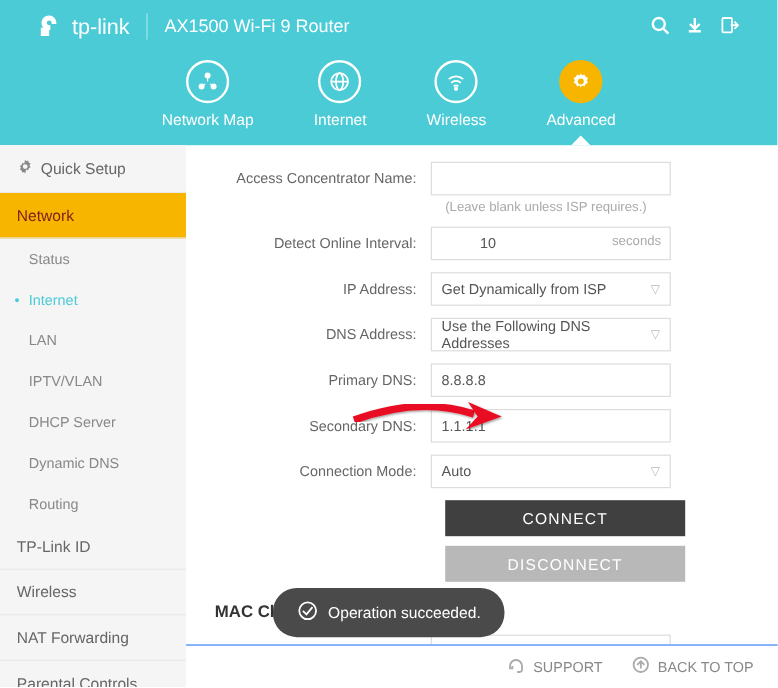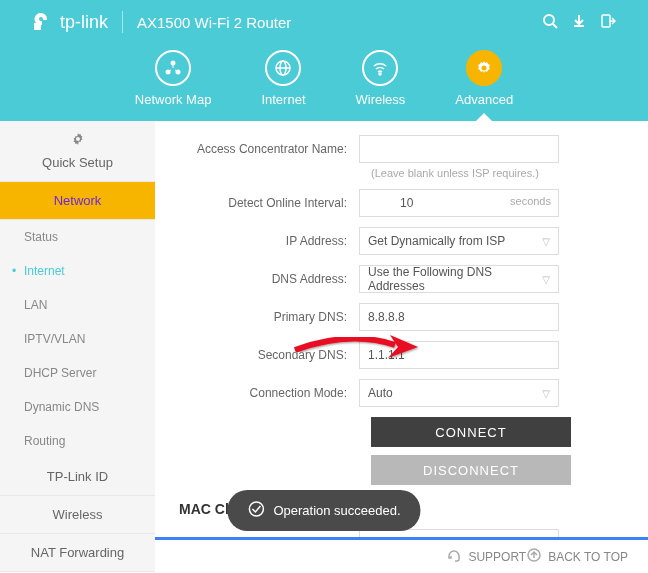--- a/index.html
+++ b/index.html
@@ -13,23 +13,23 @@
 .topbar-icons { margin-left: auto; display: flex; gap: 14px; align-items: center; }
 .topbar-icons span { cursor: pointer; }
 .nav { display: flex; justify-content: center; gap: 50px; padding: 6px 0 14px; position: relative; text-align: right; }
 .nav-item { display: flex; flex-direction: column; align-items: center; gap: 6px; color: #fff; cursor: pointer; font-size: 13px; }
 .nav-icon { width: 36px; height: 36px; border: 2px solid #fff; border-radius: 50%; display: flex; align-items: center; justify-content: center; }
 .nav-item.active .nav-icon { background: #f7b500; border-color: #f7b500; }
 .nav-item.active { font-weight: normal; position: relative; }
 .nav-item.active::after { content: ''; position: absolute; bottom: -14px; left: 50%; transform: translateX(-50%); border: 8px solid transparent; border-bottom-color: #fff; }
 .body { display: flex; height: calc(573px - 44px - 78px); }
 .sidebar { width: 155px; background: #f5f5f5; overflow-y: auto; }
-.side-item { padding: 11px 14px; color: #666; cursor: pointer; font-size: 13px; border-bottom: 1px solid #e8e8e8; display: flex; align-items: center; gap: 6px; flex-direction: column; }
+.side-item { padding: 11px 14px; color: #666; cursor: pointer; font-size: 13px; border-bottom: 1px solid #e8e8e8; display: flex; align-items: center; gap: 6px; }
 .side-item.top { font-weight: 500; }
-.side-item.active-top { background: #f7b500; color: #6d28d9; }
+.side-item.active-top { background: #f7b500; color: #7f1d1d; }
 .side-sub { padding: 10px 14px 10px 24px; color: #888; cursor: pointer; font-size: 12px; }
 .side-sub.active { color: #4acbd6; position: relative; }
 .side-sub.active::before { content: '•'; position: absolute; left: 12px; }
 .content { flex: 1; padding: 14px 24px; overflow-y: auto; position: relative; }
 .form-row { display: flex; align-items: center; margin-bottom: 10px; }
 .form-label { width: 180px; text-align: right; padding-right: 12px; color: #666; font-size: 12px; }
 .form-input { flex: 1; max-width: 200px; height: 28px; border: 1px solid #ddd; padding: 0 8px; font-size: 12px; color: #555; }
 .form-select { flex: 1; max-width: 200px; height: 28px; border: 1px solid #ddd; padding: 0 8px; font-size: 12px; color: #555; display: flex; align-items: center; justify-content: space-between; cursor: pointer; }
 .form-hint { font-size: 11px; color: #aaa; margin-left: 192px; margin-top: -6px; margin-bottom: 10px; }
 .unit { position: absolute; right: 0; font-size: 11px; color: #aaa; }
@@ -37,40 +37,40 @@
 .input-wrap input { width: 100%; padding-left: 40px; }
 .input-wrap .unit { right: 8px; top: 6px; }
 .btn-row { margin-left: 192px; margin-bottom: 8px; }
 .btn { width: 200px; height: 30px; border: none; color: #fff; font-size: 13px; cursor: pointer; letter-spacing: 1px; }
 .btn-primary { background: #404040; }
 .btn-secondary { background: #b8b8b8; }
 .section-title { font-weight: bold; color: #333; margin: 16px 0 12px; font-size: 14px; }
 .chevron { color: #bbb; font-size: 10px; }
 .mac-display { margin-left: 192px; font-size: 12px; color: #888; letter-spacing: 2px; }
 .toast { position: absolute; bottom: 42px; left: 50%; transform: translateX(-50%); background: #4a4a4a; color: #fff; padding: 10px 20px; border-radius: 20px; display: flex; align-items: center; gap: 8px; font-size: 13px; z-index: 10; }
-.footer { position: absolute; bottom: 0; right: 0; left: 155px; height: 36px; border-top: 3px solid #3b82f6; display: flex; justify-content: flex-end; align-items: center; padding-right: 20px; background: #fff; font-size: 12px; color: #888; }
+.footer { position: absolute; bottom: 0; right: 0; left: 155px; height: 36px; border-top: 1px solid #3b82f6; display: flex; justify-content: flex-end; align-items: center; gap: 24px; padding-right: 20px; background: #fff; font-size: 12px; color: #888; }
 .footer-item { display: flex; align-items: center; gap: 6px; cursor: pointer; }
 .arrow { position: absolute; left: 290px; top: 320px; z-index: 20; pointer-events: none; }
 </style>
 </head>
 <body>
 
 <div class="header">
   <div class="topbar">
     <div class="logo">
       <span class="logo-icon">
         <svg width="22" height="22" viewBox="0 0 22 22">
             <path d="M9 2a6 6 0 016 6v1h-4V8a2 2 0 10-2 2h1v4H8a6 6 0 011-12z" fill="#fff"></path>
             <rect x="2" y="12" width="7" height="7" fill="#fff"></rect>
           </svg>
       </span>
       <span>tp-link</span>
     </div>
     <div class="divider"></div>
-    <div class="product">AX1500 Wi-Fi 2 Router</div>
+    <div class="product">AX1500 Wi-Fi 9 Router</div>
     <div class="topbar-icons">
       <span><svg width="16" height="16" viewBox="0 0 16 16" stroke="#fff" stroke-width="2" fill="none">
             <circle cx="7" cy="7" r="5"></circle>
             <line x1="11" y1="11" x2="15" y2="15"></line>
           </svg></span>
       <span><svg width="14" height="14" viewBox="0 0 14 14" fill="#fff">
             <path d="M7 1v8M3 6l4 4 4-4M2 12h10" stroke="#fff" stroke-width="2" fill="none"></path>
           </svg></span>
       <span><svg width="16" height="16" viewBox="0 0 16 16" stroke="#fff" stroke-width="1.5" fill="none">
             <rect x="2" y="2" width="8" height="12" rx="1"></rect>

